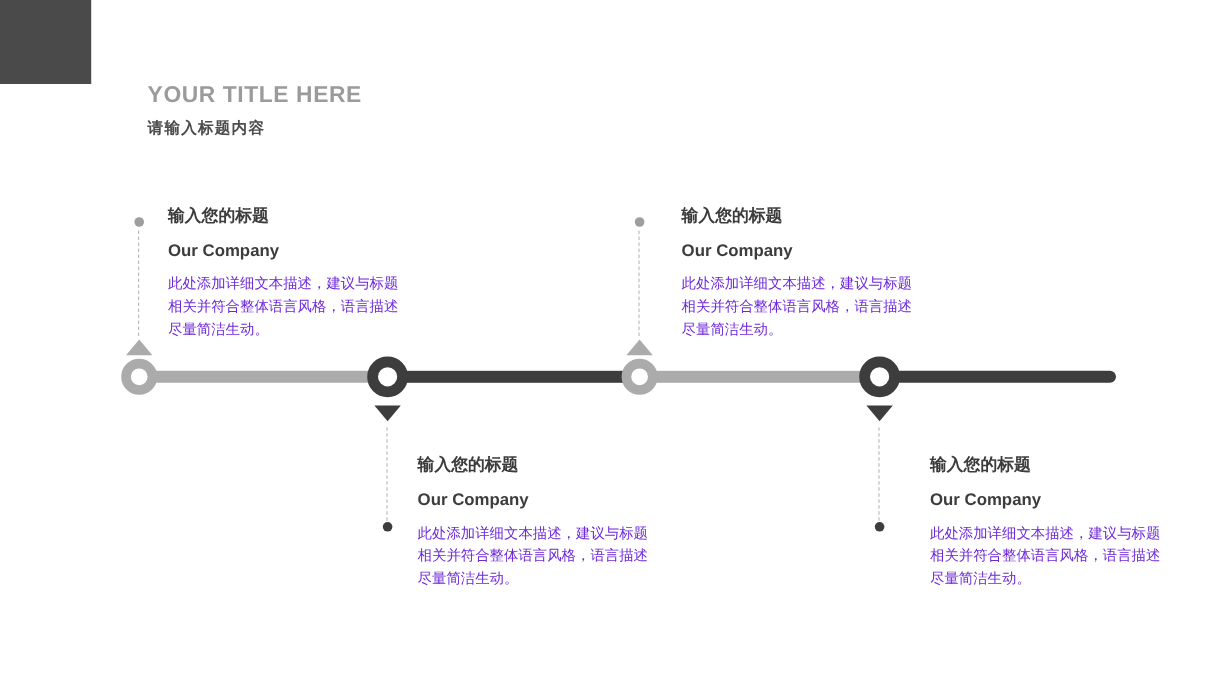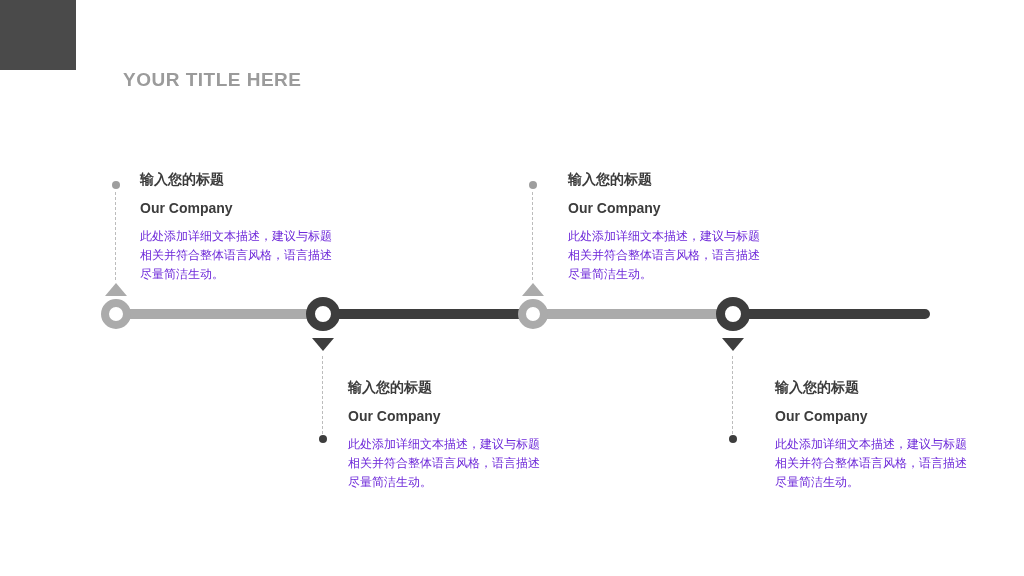--- a/index.html
+++ b/index.html
@@ -123,20 +123,21 @@
 </style>
 </head>
 <body>
 
 <div class="slide">
 
   <div class="corner"></div>
 
   <div class="header">
     <div class="header-title">YOUR TITLE HERE</div>
+    <div class="header-sub">请输入标题内容</div>
   </div>
 
   <div class="seg seg-gray seg-start" style="left:105px; width:218px;"></div>
   <div class="seg seg-dark" style="left:323px; width:210px;"></div>
   <div class="seg seg-gray" style="left:533px; width:200px;"></div>
   <div class="seg seg-dark seg-end" style="left:733px; width:197px;"></div>
 
   <div class="node node-gray" style="left:101px; top:299px;"></div>
   <div class="node node-dark" style="left:306px; top:297px;"></div>
   <div class="node node-gray" style="left:518px; top:299px;"></div>

